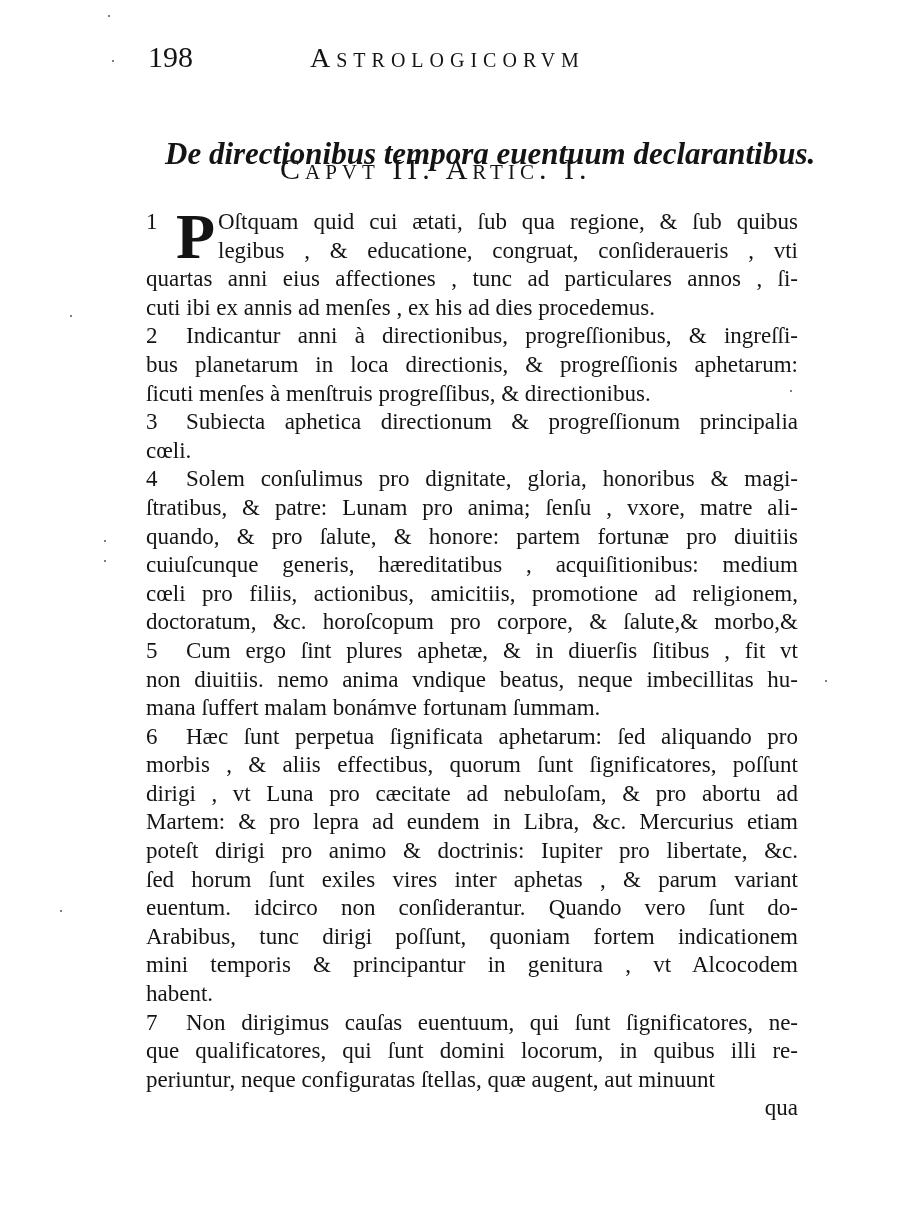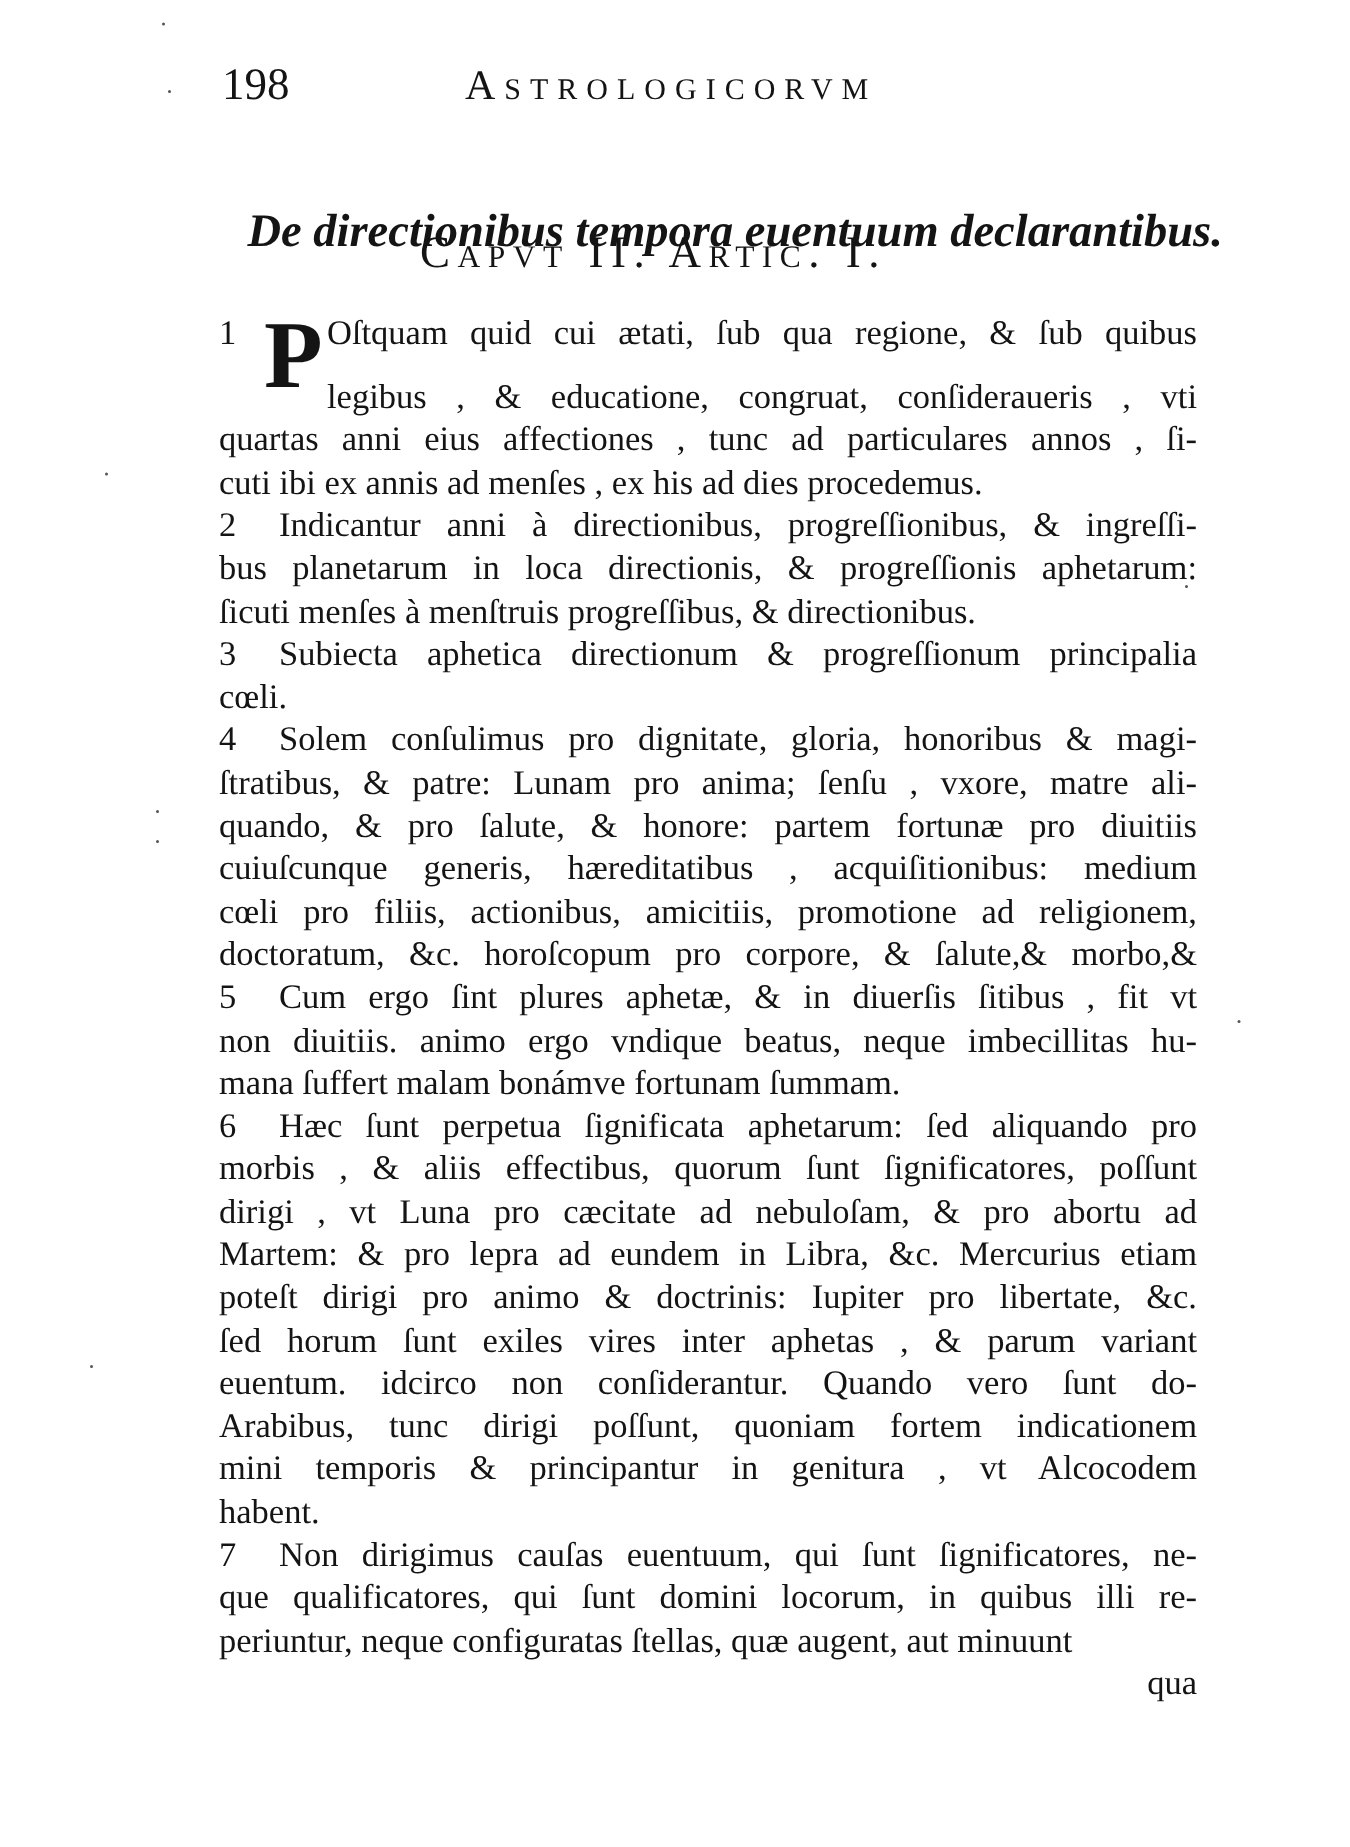--- a/index.html
+++ b/index.html
@@ -29,21 +29,21 @@
     font-size: 23px; line-height: 28.6px;
   }
   .line { white-space: nowrap; text-align-last: justify; text-align: justify; height: 28.6px; }
   .line.last { text-align-last: left; }
   .line.right { text-align: right; text-align-last: right; font-family: Liberation Serif, serif; }
   .num { display: inline-block; width: 40px; }
   .dropcap {
     position: absolute; left: 30px; top: 2px;
     font-size: 64px; line-height: 54px; font-weight: bold;
   }
-  .indent-drop { padding-left: 42px; margin-top: 14px; }
+  .indent-drop { padding-left: 42px; }
   .speck { position: absolute; width: 2px; height: 2px; background: #555; border-radius: 1px; }
 </style>
 </head>
 <body>
 
 <div class="page-number">198</div>
 <div class="running-head">Astrologicorvm</div>
 <div class="subtitle">De directionibus tempora euentuum declarantibus.</div>
 <div class="chapter-heading">Capvt II. Artic. I.</div>
 
@@ -67,21 +67,21 @@
     <div style="position: relative;">
       <div class="line"><span class="num">4</span><span>Solem conſulimus pro dignitate, gloria, honoribus &amp; magi-</span></div>
       <div class="line"><span>ſtratibus, &amp; patre: Lunam pro anima; ſenſu , vxore, matre ali-</span></div>
       <div class="line"><span>quando, &amp; pro ſalute, &amp; honore: partem fortunæ pro diuitiis</span></div>
       <div class="line"><span>cuiuſcunque generis, hæreditatibus , acquiſitionibus: medium</span></div>
       <div class="line"><span>cœli pro filiis, actionibus, amicitiis, promotione ad religionem,</span></div>
       <div class="line"><span>doctoratum, &amp;c. horoſcopum pro corpore, &amp; ſalute,&amp; morbo,&amp;</span></div>
     </div>
     <div style="position: relative;">
       <div class="line"><span class="num">5</span><span>Cum ergo ſint plures aphetæ, &amp; in diuerſis ſitibus , fit vt</span></div>
-      <div class="line"><span>non diuitiis. animo ergo vndique beatus, neque imbecillitas hu-</span></div>
+      <div class="line"><span>non diuitiis. nemo anima vndique beatus, neque imbecillitas hu-</span></div>
       <div class="line last"><span>mana ſuffert malam bonámve fortunam ſummam.</span></div>
     </div>
     <div style="position: relative;">
       <div class="line"><span class="num">6</span><span>Hæc ſunt perpetua ſignificata aphetarum: ſed aliquando pro</span></div>
       <div class="line"><span>morbis , &amp; aliis effectibus, quorum ſunt ſignificatores, poſſunt</span></div>
       <div class="line"><span>dirigi , vt Luna pro cæcitate ad nebuloſam, &amp; pro abortu ad</span></div>
       <div class="line"><span>Martem: &amp; pro lepra ad eundem in Libra, &amp;c. Mercurius etiam</span></div>
       <div class="line"><span>poteſt dirigi pro animo &amp; doctrinis: Iupiter pro libertate, &amp;c.</span></div>
       <div class="line"><span>ſed horum ſunt exiles vires inter aphetas , &amp; parum variant</span></div>
       <div class="line"><span>euentum. idcirco non conſiderantur. Quando vero ſunt do-</span></div>

